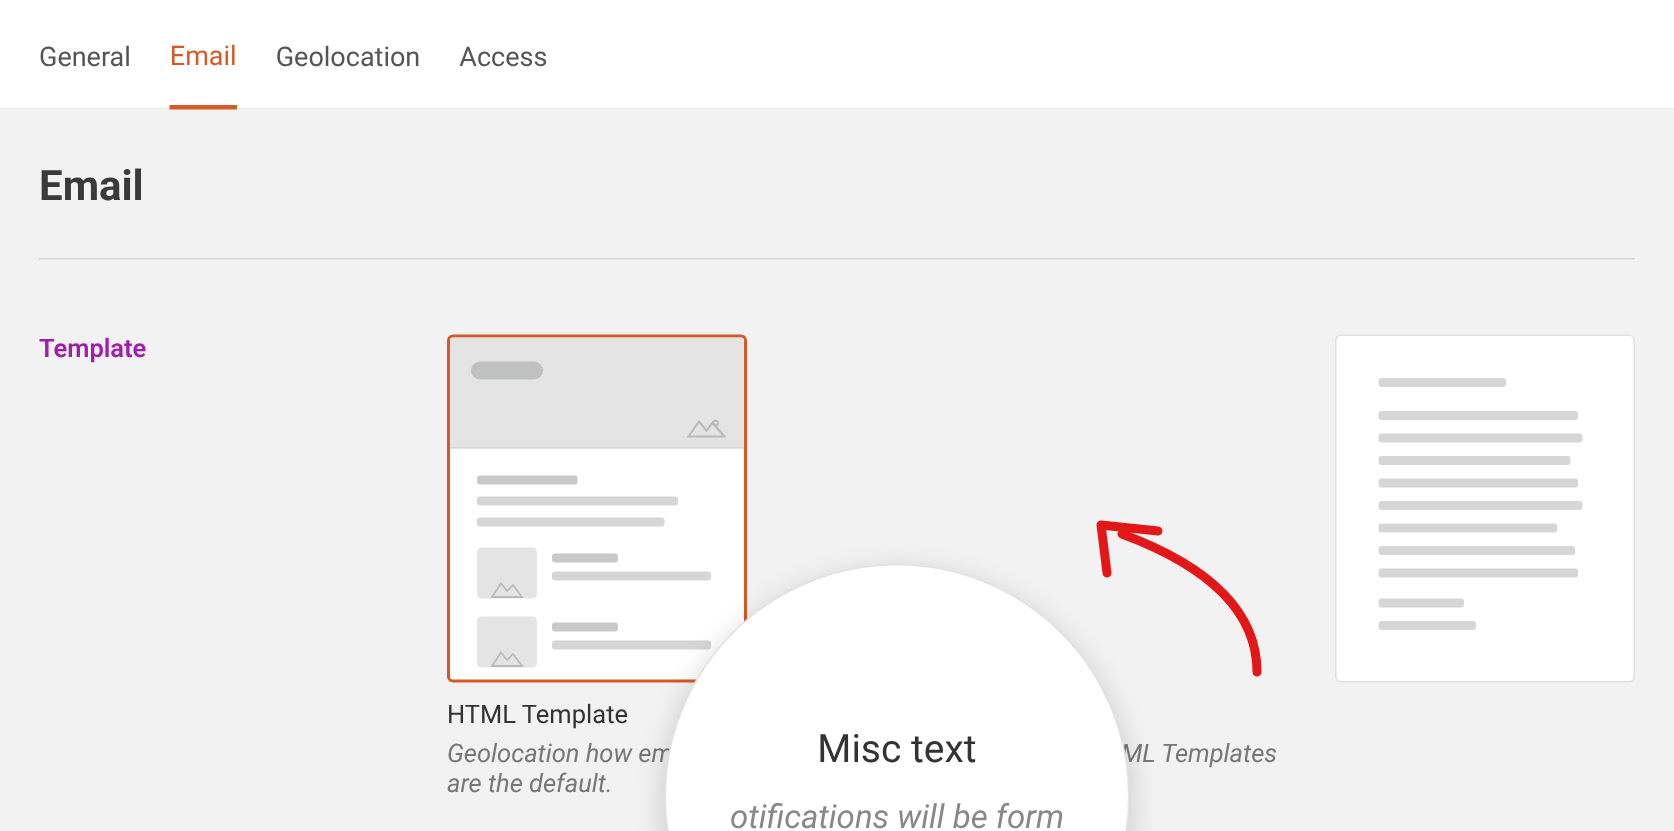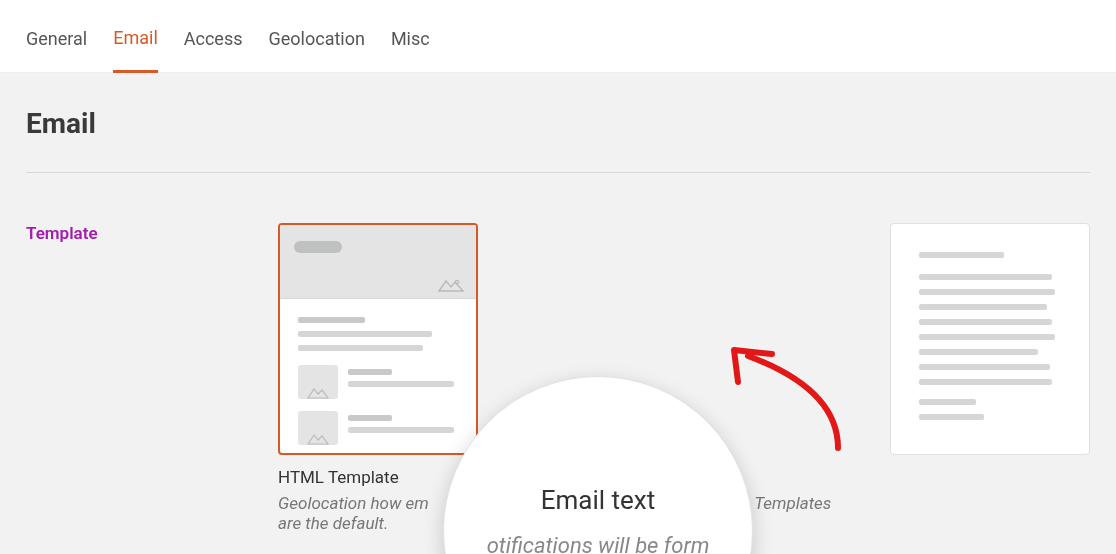--- a/index.html
+++ b/index.html
@@ -55,20 +55,21 @@
     font-weight: 600;
     color: #a21caf;
     flex-shrink: 0;
   }
   .setting-field {
     flex: 1;
   }
   .template-options {
     display: flex;
     gap: 36px;
+    margin-left: 20px;
   }
   .template-card {
     width: 200px;
     height: 232px;
     border-radius: 4px;
     background: #fff;
     overflow: hidden;
     cursor: pointer;
     position: relative;
   }
@@ -187,23 +188,22 @@
     top: 340px;
     pointer-events:none;
   }
 </style>
 </head>
 <body>
 
 <div class="tabs-bar">
   <div class="tab">General</div>
   <div class="tab active">Email</div>
+  <div class="tab">Geolocation</div>
   <div class="tab">Access</div>
-  <div class="tab">Geolocation</div>
-  <div class="tab">Misc</div>
 </div>
 
 <div class="content">
   <h2 class="page-title">Email</h2>
   <hr class="divider">
 
   <div class="setting-row">
     <div class="setting-label">Template</div>
 
     <div class="setting-field">
@@ -271,20 +271,20 @@
             </div>
           </div>
         </div>
 
       </div>
     </div>
   </div>
 </div>
 
 <div class="magnifier">
-  <div class="magnifier-title">Email text</div>
+  <div class="magnifier-title">Misc text</div>
   <div class="magnifier-sub">otifications will be form</div>
 </div>
 
 <svg class="arrow" width="130" height="120" viewBox="0 0 130 120">
   <path d="M118 108 C 118 76, 98 42, 28 16" fill="none" stroke="#e21818" stroke-width="6" stroke-linecap="round"></path>
   <path d="M18 42 L14 10 L52 14" fill="none" stroke="#e21818" stroke-width="6" stroke-linecap="round" stroke-linejoin="round"></path>
 </svg>
 
 </body></html>

